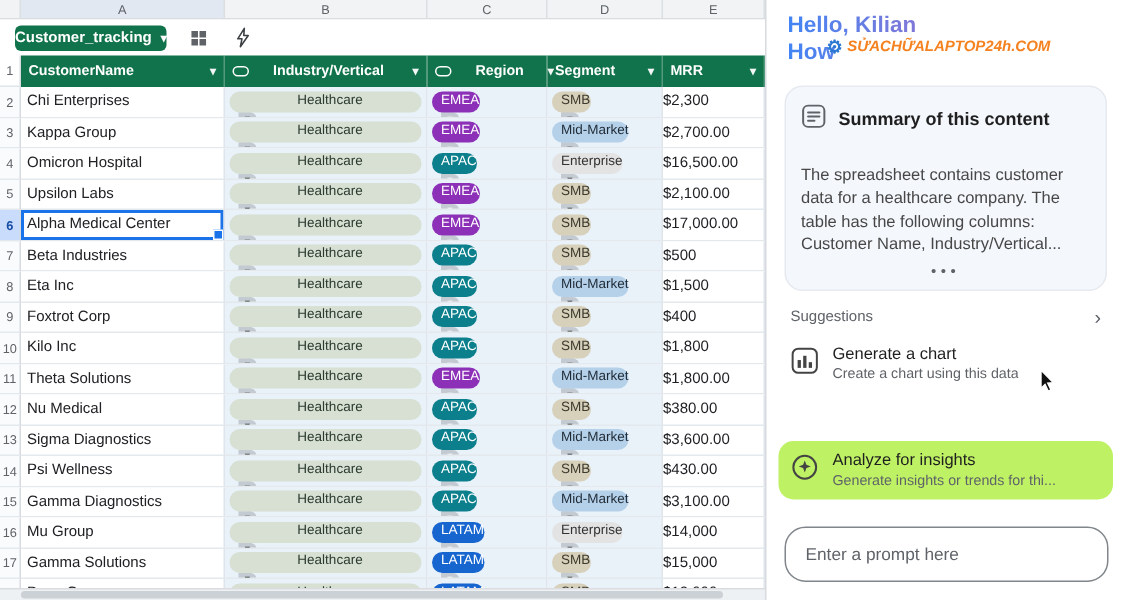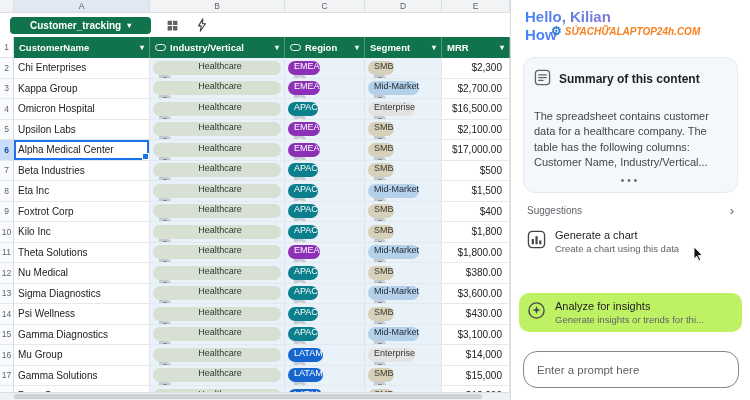--- a/index.html
+++ b/index.html
@@ -10,38 +10,38 @@
   
   .sheet { position: absolute; left: 0; top: 0; width: 510px; height: 400px; background: #fff; overflow: hidden; }
   .grid-cols { display: grid; grid-template-columns: 14px 136px 135px 80px 77px 68px; }
 
   .col-letters { height: 13px; background: #f1f3f4; border-bottom: 1px solid #dadce0; font-size: 8.5px; color: #5f6368; }
   .col-letters > div { display: flex; align-items: center; justify-content: center; border-right: 1px solid #dcdfe2; }
   .col-letters > div.hl { background: #e1e8f2; }
 
   .tab-row { height: 24px; display: flex; align-items: center; gap: 12px; padding-left: 10px; background: #fff; }
   .sheet-tab { display: inline-flex; align-items: center; gap: 6px; background: var(--green, #11734b); color: #fff;
-    font-size: 10px; font-weight: 700; padding: 3px 20px; border-radius: 4px; cursor: pointer; }
+    font-size: 10px; font-weight: 700; padding: 3px 0; border-radius: 4px; cursor: pointer; }
   .sheet-tab .caret-w { font-size: 8px; }
   .icon-btn { display: inline-flex; align-items: center; justify-content: center; width: 18px; height: 18px; border-radius: 4px; cursor: pointer; }
 
   .header-row { height: 21px; }
   .header-row .num { background: #fff; border-right: 1px solid #d7dade; border-bottom: 1px solid #dfe5ea;
     display: flex; align-items: center; justify-content: center; font-size: 8.5px; color: #5f6368; }
   .hcell { background: var(--green, #11734b); color: #fff; font-size: 9.5px; font-weight: 700;
-    display: flex; align-items: center; gap: 4px; padding: 0 5px; border-right: 1px solid rgba(255,255,255,.28); }
+    display: flex; align-items: center; gap: 16px; padding: 0 5px; border-right: 1px solid rgba(255,255,255,.28); }
   .hcell .hcaret { margin-left: auto; font-size: 8px; opacity: .95; }
   .pill-ic { display: inline-block; width: 11px; height: 7px; border: 1.2px solid #fff; border-radius: 4px; flex: 0 0 auto; }
 
   .row { height: 20.5px; }
   .row .cell { border-right: 1px solid #dfe5ea; border-bottom: 1px solid #e4e9ee; display: flex; align-items: center; overflow: hidden; }
   .row .num { justify-content: center; font-size: 8.5px; color: #5f6368; background: #fafbfc; border-right: 1px solid #d7dade; }
   .row .a { padding-left: 4px; font-size: 10px; color: #202124; background: #fff; position: relative; }
   .row .b, .row .c, .row .d { background: #e9f1f9; padding: 0 3px; }
-  .row .e { background: #fff; justify-content: flex-end; padding-right: 7px; font-size: 10px; color: #202124; }
+  .row .e { background: #fff; justify-content: flex-start; padding-right: 7px; font-size: 10px; color: #202124; }
 
   .chip { display: inline-flex; align-items: center; gap: 4px; height: 14px; border-radius: 7px;
     font-size: 9px; padding-left: 6px; white-space: nowrap; cursor: pointer; flex-direction: column; }
   .chip .caret { display: inline-flex; align-items: center; justify-content: center; align-self: stretch;
     width: 12px; border-radius: 0 7px 7px 0; background: rgba(0,0,0,.16); font-size: 7px; }
   .chip-industry { width: 100%; justify-content: space-between; }
 
   .row.selected .a { box-shadow: inset 0 0 0 2px var(--sel, #1a73e8); }
   .row.selected .a::after { content: ""; position: absolute; right: 0; bottom: 0; width: 5px; height: 5px;
     background: var(--sel, #1a73e8); border: 1px solid #fff; }

